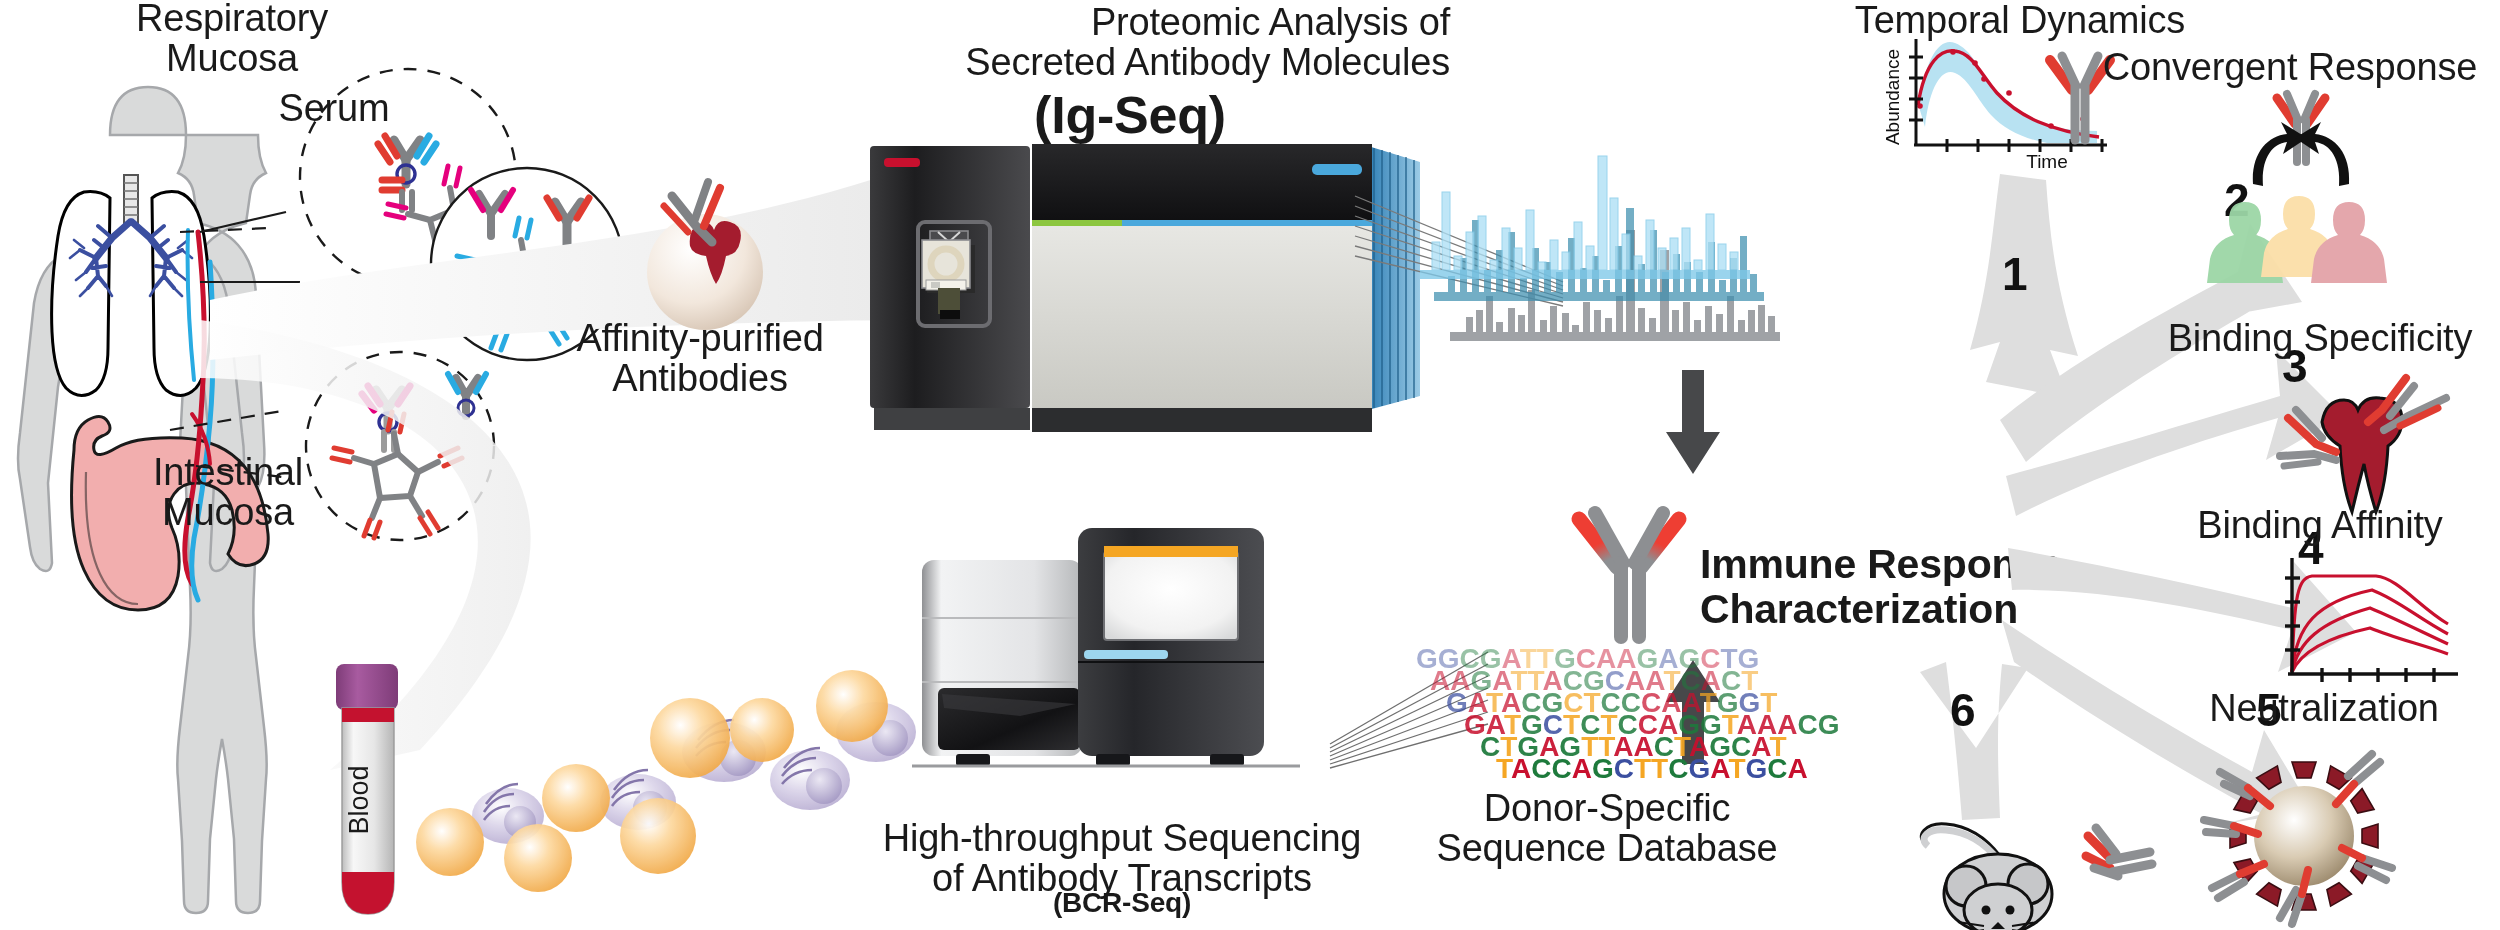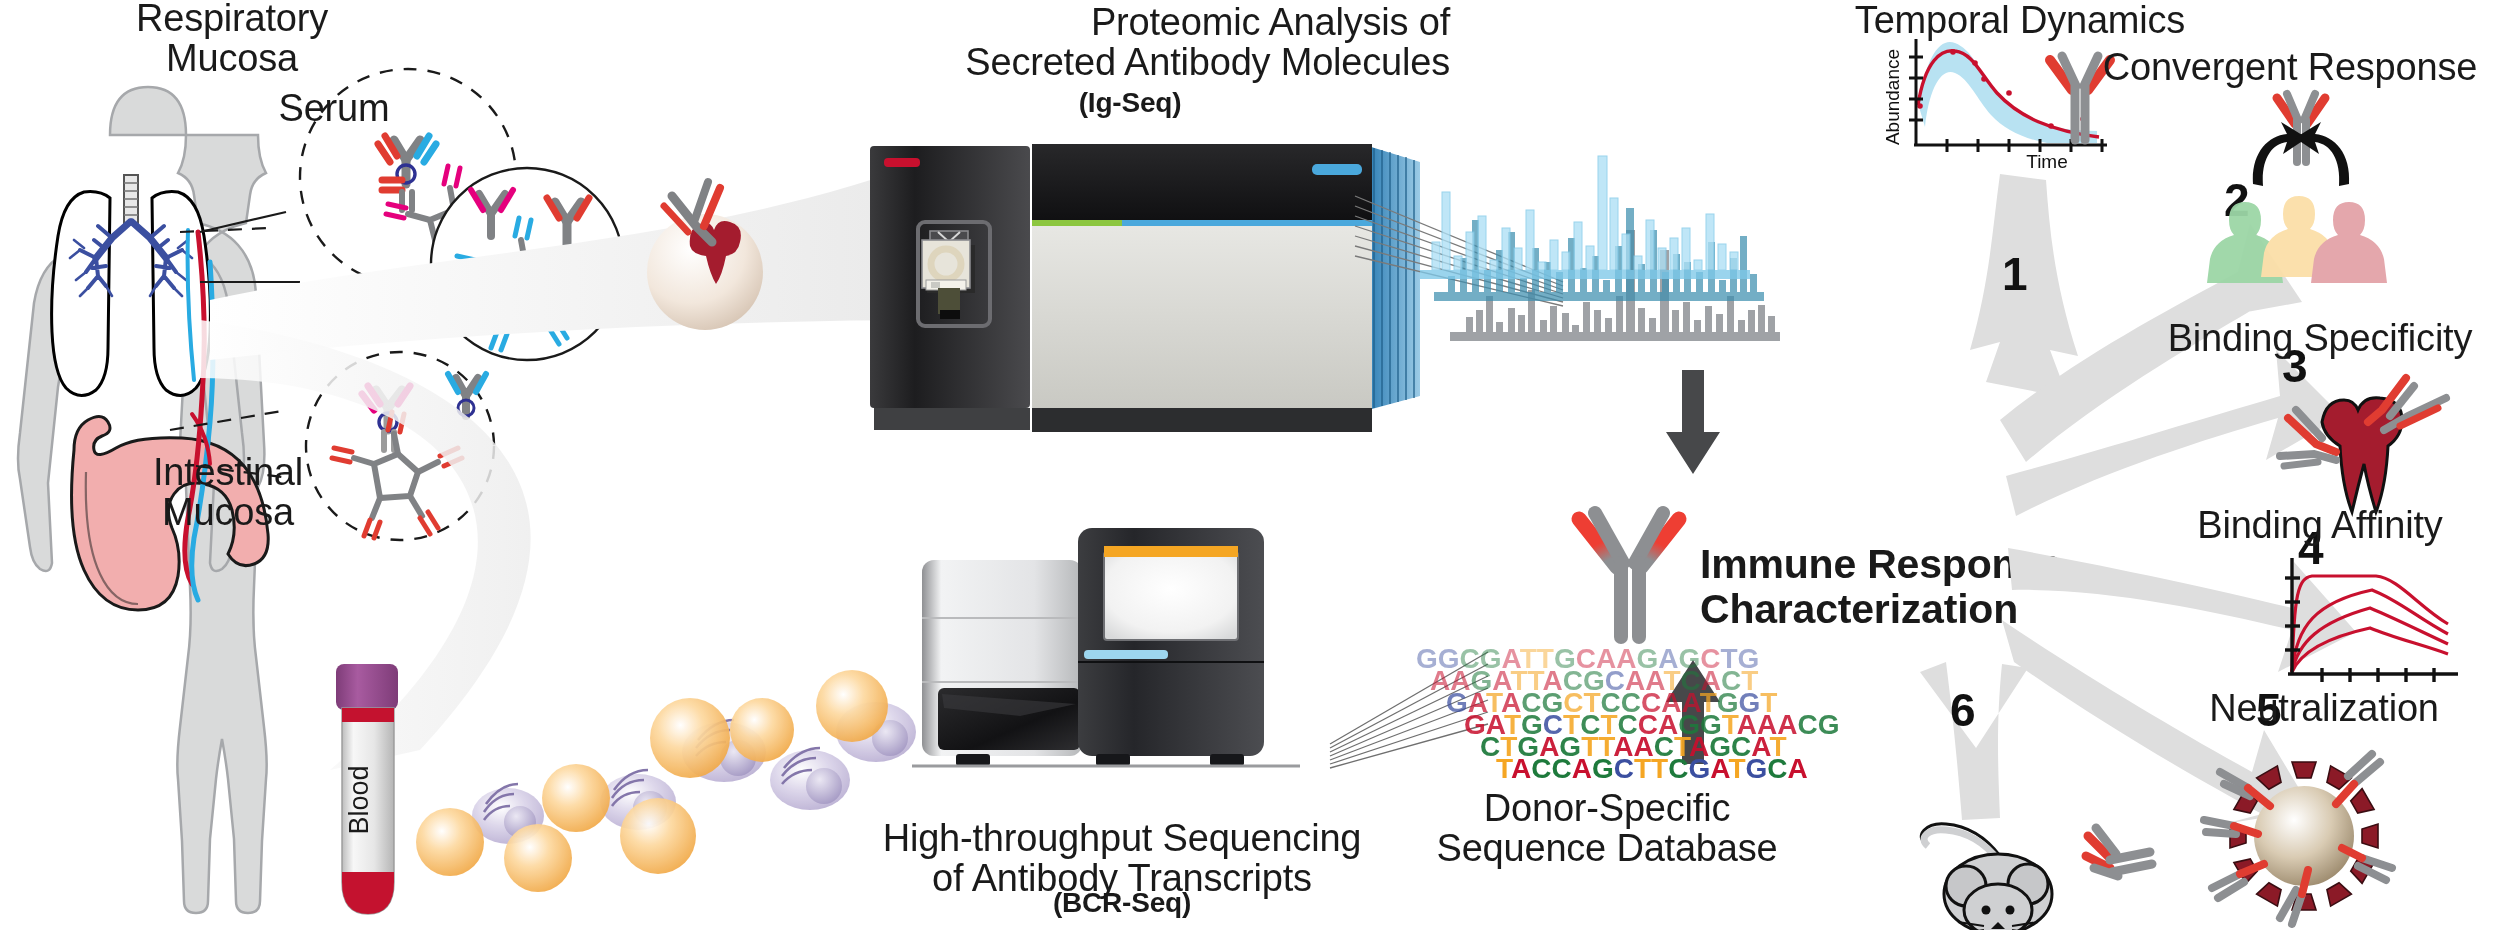--- a/index.html
+++ b/index.html
@@ -261,20 +261,22 @@
     <path d="M70 116 q-2-18 10-22 q10-4 14 6 q4-12 16-8 q14 4 10 20 q-2 12-14 14
              q-4 20-10 28 q-6-10-10-28 q-14-2-16-10z" fill="#a41c2e"></path>
 
     <g fill="none" stroke-linecap="round">
       <path d="M52 66 L76 96 L92 112" stroke="#808285" stroke-width="9"></path>
       <path d="M44 76 L68 102" stroke="#e03c31" stroke-width="7"></path>
       <path d="M100 58 L84 96" stroke="#e03c31" stroke-width="8"></path>
       <path d="M88 52 L74 92" stroke="#808285" stroke-width="8"></path>
     </g>
   </svg>
+  <div class="lbl ctr" style="left:700px; top:318px; width:320px;">Affinity-purified
+Antibodies</div>
 
   <svg class="abs" style="left:860px; top:128px;" width="600" height="310" viewBox="0 0 600 310">
     <defs>
       <linearGradient id="msDark" x1="0" y1="0" x2="1" y2="0">
         <stop offset="0%" stop-color="#3a3a3c"></stop>
         <stop offset="28%" stop-color="#1d1d1f"></stop>
         <stop offset="100%" stop-color="#4a4a4d"></stop>
       </linearGradient>
       <linearGradient id="msPanel" x1="0" y1="0" x2="0" y2="1">
         <stop offset="0%" stop-color="#e7e7e3"></stop>
@@ -319,21 +321,21 @@
     <rect x="452" y="36" width="50" height="11" rx="5" fill="#4aa8dc"></rect>
     <rect x="172" y="92" width="90" height="6" fill="#8cc63f"></rect>
     <rect x="262" y="92" width="250" height="6" fill="#4aa8dc"></rect>
     <rect x="172" y="98" width="340" height="182" fill="url(#msPanel)"></rect>
 
     <rect x="14" y="280" width="156" height="22" fill="#3f4042"></rect>
     <rect x="172" y="280" width="340" height="24" fill="#2c2d2f"></rect>
   </svg>
   <div class="lbl ctr" style="left:1130px; top:2px; width:640px;text-align:right;">Proteomic Analysis of
 Secreted Antibody Molecules</div>
-  <div class="lbl ctr bold" style="left:1130px; top:88px; width:400px; font-size:28px;">(Ig-Seq)</div>
+  <div class="lbl ctr bold" style="left:1130px; top:88px; width:400px; font-size:52px;">(Ig-Seq)</div>
 
   <svg class="abs" style="left:1355px; top:190px;" width="210" height="130" viewBox="0 0 210 130">
     <g stroke="#7a7a7a" stroke-width="1.3" fill="none">
       <path d="M0 6 L208 92"></path>
         <path d="M0 16 L208 96"></path>
         <path d="M0 26 L208 100"></path>
       <path d="M0 36 L208 104"></path>
         <path d="M0 46 L208 108"></path>
         <path d="M0 56 L208 112"></path>
       <path d="M0 66 L208 116"></path>

